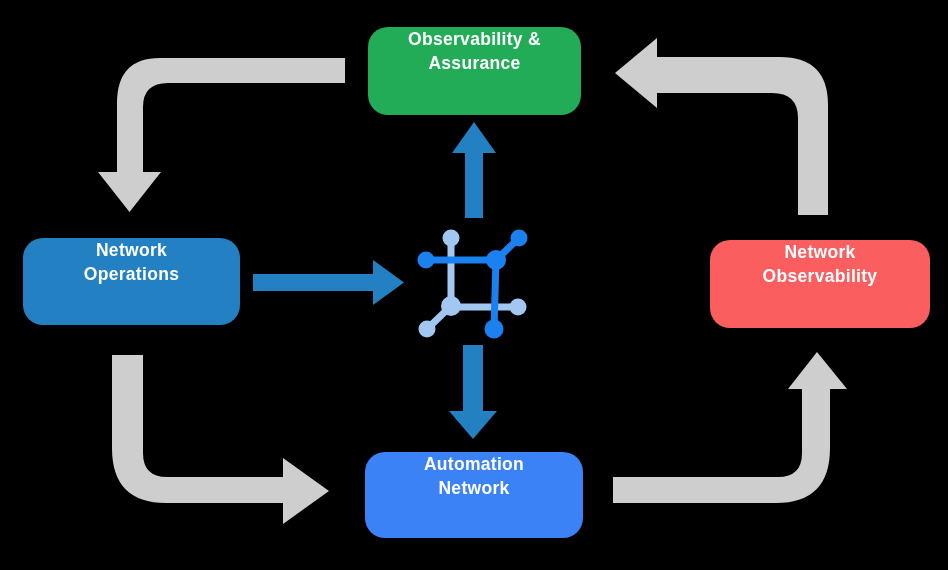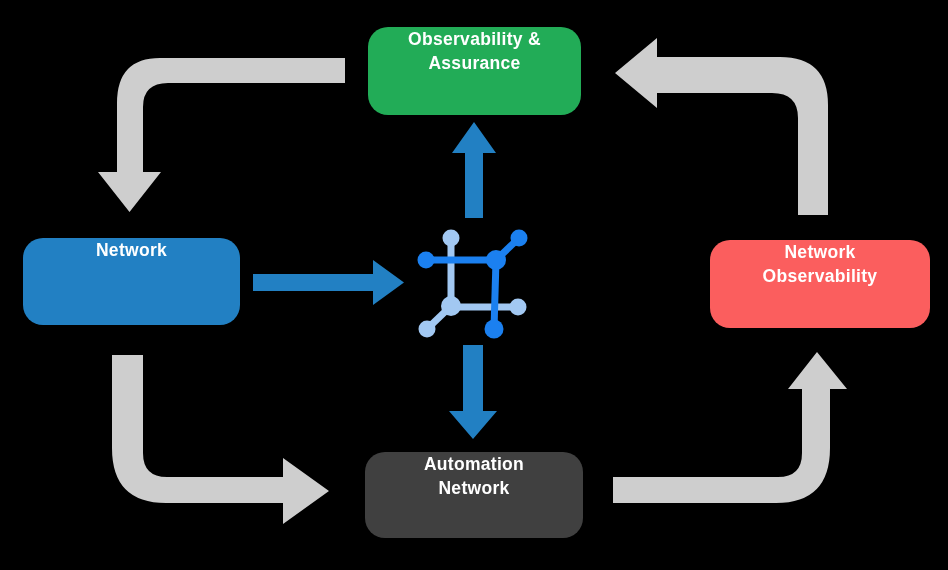--- a/index.html
+++ b/index.html
@@ -68,25 +68,26 @@
     </g>
   </svg>
 
   <div class="node box-observability" style="background: rgb(34, 172, 87);">
     <span>Observability &amp;</span>
     <span>Assurance</span>
   </div>
 
   <div class="node box-operations" style="background: rgb(34, 128, 195);">
     <span>Network</span>
+    <span>Operations</span>
   </div>
 
   <div class="node box-infrastructure" style="background: rgb(251, 94, 94);">
     <span>Network</span>
     <span>Observability</span>
   </div>
 
-  <div class="node box-automation" style="background: #404040;">
+  <div class="node box-automation" style="background: #3b82f6;">
     <span>Automation</span>
     <span>Network</span>
   </div>
 
 </div>
 
 </body></html>

